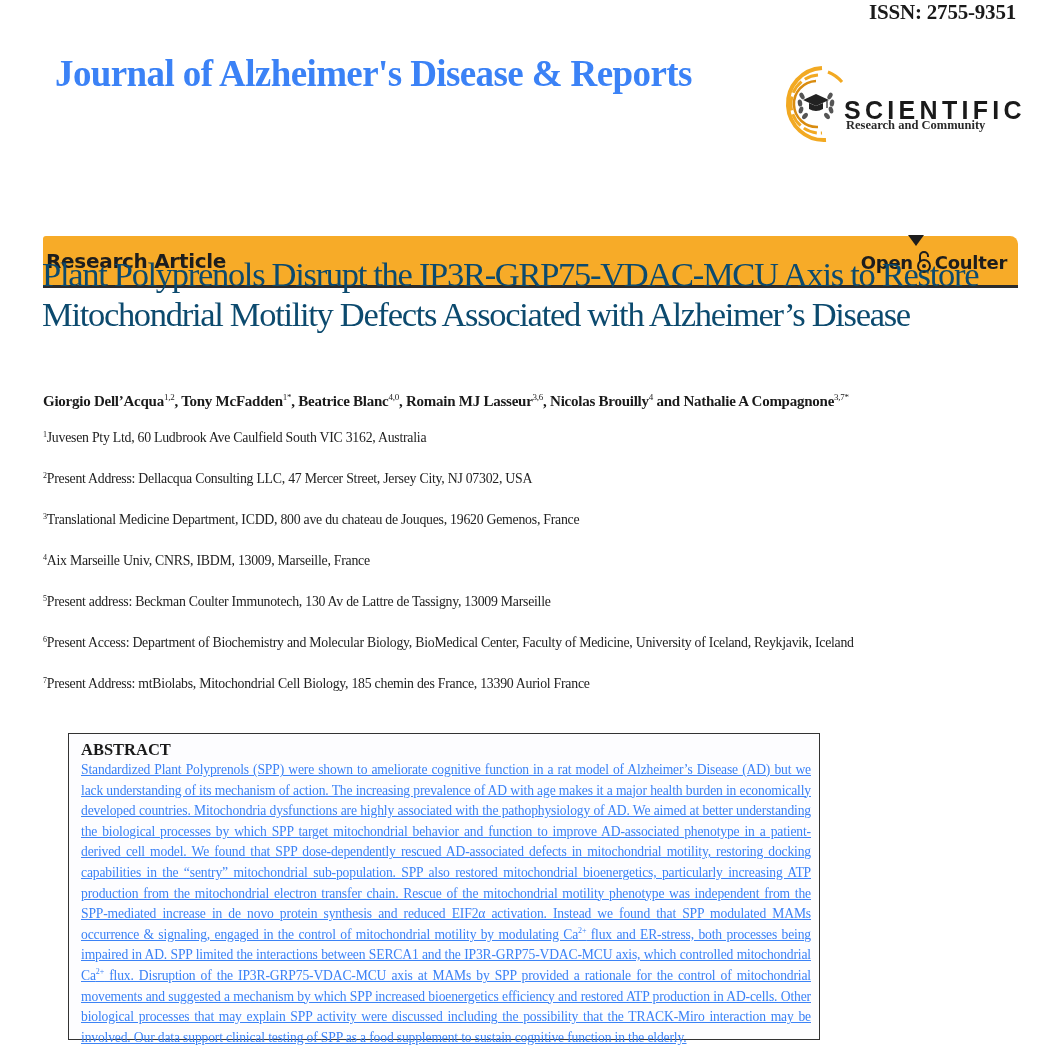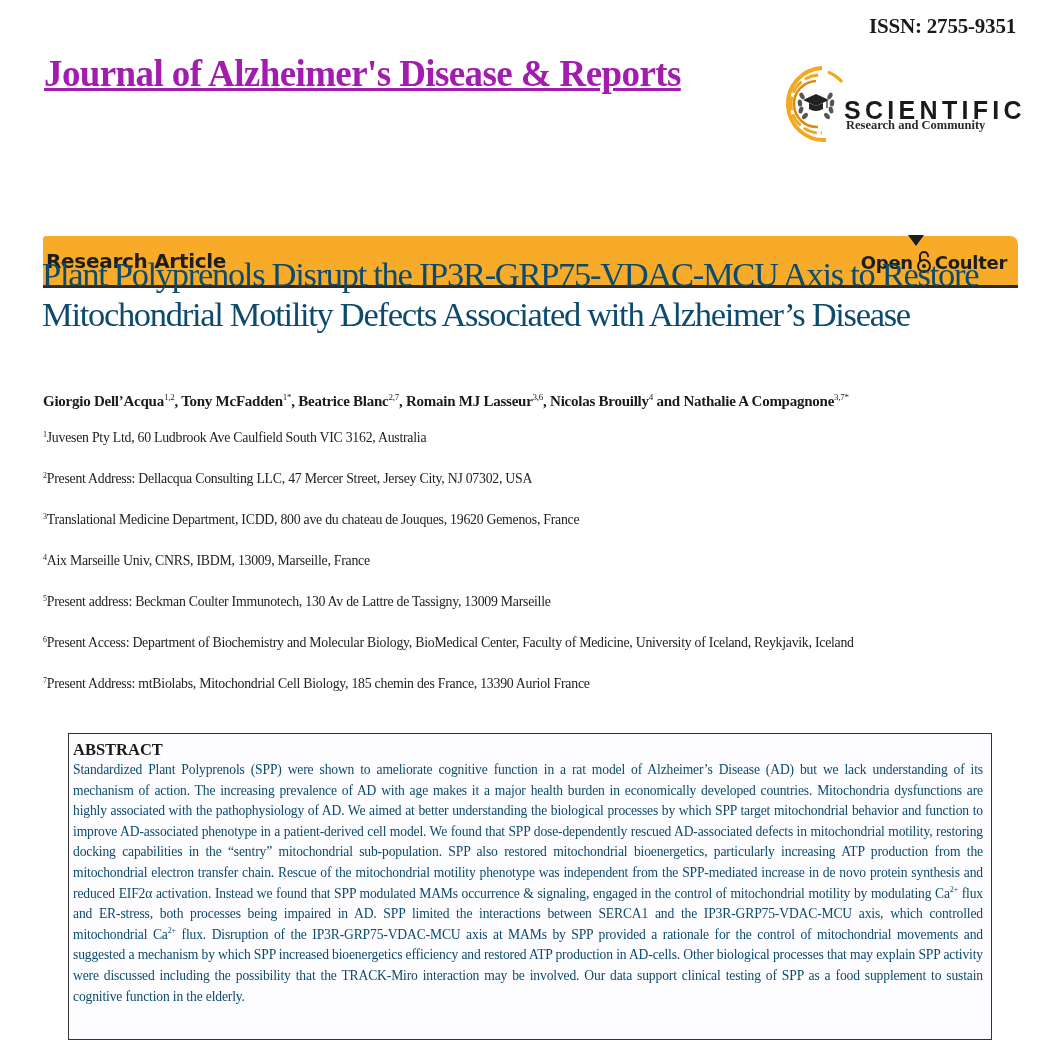--- a/index.html
+++ b/index.html
@@ -10,40 +10,39 @@
     body {
       width: 1052px;
       height: 1053px;
       position: relative;
       overflow: hidden;
       font-family: "Liberation Serif", "DejaVu Serif", serif;
       color: #1a1a1a;
     }
     .issn {
       position: absolute;
-      top: 14px;
+      top: 0;
       right: 36px;
       font-family: "Liberation Serif", serif;
       font-weight: bold;
       font-size: 21px;
       letter-spacing: -0.2px;
       color: #1a1a1a;
     }
     .journal-title {
       position: absolute;
       top: 52px;
-      left: 44px;
+      left: 55px;
       width: 640px;
       font-family: "Liberation Serif", serif;
       font-weight: bold;
       font-size: 37px;
       line-height: 44px;
       letter-spacing: -0.6px;
-      color: #a21caf;
-      text-decoration: underline;
+      color: #3b82f6;
     }
     .logo {
       position: absolute;
       top: 64px;
       left: 782px;
       width: 240px;
       height: 80px;
     }
     .logo svg { position: absolute; left: 0; top: 0; }
     .logo-word {
@@ -144,41 +143,42 @@
     }
     .affil {
       height: 41px;
       white-space: nowrap;
     }
     .affil sup { font-size: 8px; vertical-align: 5px; }
     .abstract-box {
       position: absolute;
       top: 733px;
       left: 68px;
-      width: 924px;
+      width: 752px;
       height: 307px;
       border: 1.5px solid #333;
       background: #fdfdff;
       box-sizing: border-box;
-      padding: 6px 8px 0 4px;
+      padding: 6px 8px 0 12px;
     }
     .abstract-heading {
       font-family: "Liberation Serif", serif;
       font-weight: bold;
       font-size: 16.5px;
       line-height: 20px;
       color: #1a1a1a;
     }
     .abstract-text {
       font-family: "Liberation Serif", serif;
       font-size: 13.6px;
       line-height: 20.6px;
       text-align: justify;
       letter-spacing: -0.15px;
-      color: #0c4a6e;
+      color: #3b82f6;
+      text-decoration: underline;
     }
     .abstract-text sup { font-size: 8px; line-height: 0; }
   </style>
 </head>
 <body>
 
 <div class="issn">ISSN: 2755-9351</div>
 
 <div class="journal-title">Journal of Alzheimer's Disease &amp; Reports</div>
 
@@ -219,21 +219,21 @@
       <circle cx="8" cy="16" r="6" fill="none" stroke="#1d1d1d" stroke-width="2"></circle>
       <circle cx="8" cy="16" r="2" fill="#1d1d1d"></circle>
     </svg>
     <span>Coulter</span>
   </div>
 </div>
 
 <div class="article-title">Plant Polyprenols Disrupt the IP3R-GRP75-VDAC-MCU Axis to Restore Mitochondrial Motility Defects Associated with Alzheimer’s Disease</div>
 
 <div class="authors">
-  <span>Giorgio Dell’Acqua</span><sup>1,2</sup><span>, </span><span>Tony McFadden</span><sup>1*</sup><span>, </span><span>Beatrice Blanc</span><sup>2,7</sup><span>, </span><span>Romain MJ Lasseur</span><sup>3,6</sup><span>, </span><span>Nicolas Brouilly</span><sup>4</sup><span> and </span><span>Nathalie A Compagnone</span><sup>3,7*</sup>
+  <span>Giorgio Dell’Acqua</span><sup>1,2</sup><span>, </span><span>Tony McFadden</span><sup>1*</sup><span>, </span><span>Beatrice Blanc</span><sup>4,0</sup><span>, </span><span>Romain MJ Lasseur</span><sup>3,6</sup><span>, </span><span>Nicolas Brouilly</span><sup>4</sup><span> and </span><span>Nathalie A Compagnone</span><sup>3,7*</sup>
 </div>
 
 <div class="affiliations">
   <div class="affil"><sup>1</sup><span>Juvesen Pty Ltd, 60 Ludbrook Ave Caulfield South VIC 3162, Australia</span></div>
   <div class="affil"><sup>2</sup><span>Present Address: Dellacqua Consulting LLC, 47 Mercer Street, Jersey City, NJ 07302, USA</span></div>
   <div class="affil"><sup>3</sup><span>Translational Medicine Department, ICDD, 800 ave du chateau de Jouques, 19620 Gemenos, France</span></div>
   <div class="affil"><sup>4</sup><span>Aix Marseille Univ, CNRS, IBDM, 13009, Marseille, France</span></div>
   <div class="affil"><sup>5</sup><span>Present address: Beckman Coulter Immunotech, 130 Av de Lattre de Tassigny, 13009 Marseille</span></div>
   <div class="affil"><sup>6</sup><span>Present Access: Department of Biochemistry and Molecular Biology, BioMedical Center, Faculty of Medicine, University of Iceland, Reykjavik, Iceland</span></div>
   <div class="affil"><sup>7</sup><span>Present Address: mtBiolabs, Mitochondrial Cell Biology, 185 chemin des France, 13390 Auriol France</span></div>

